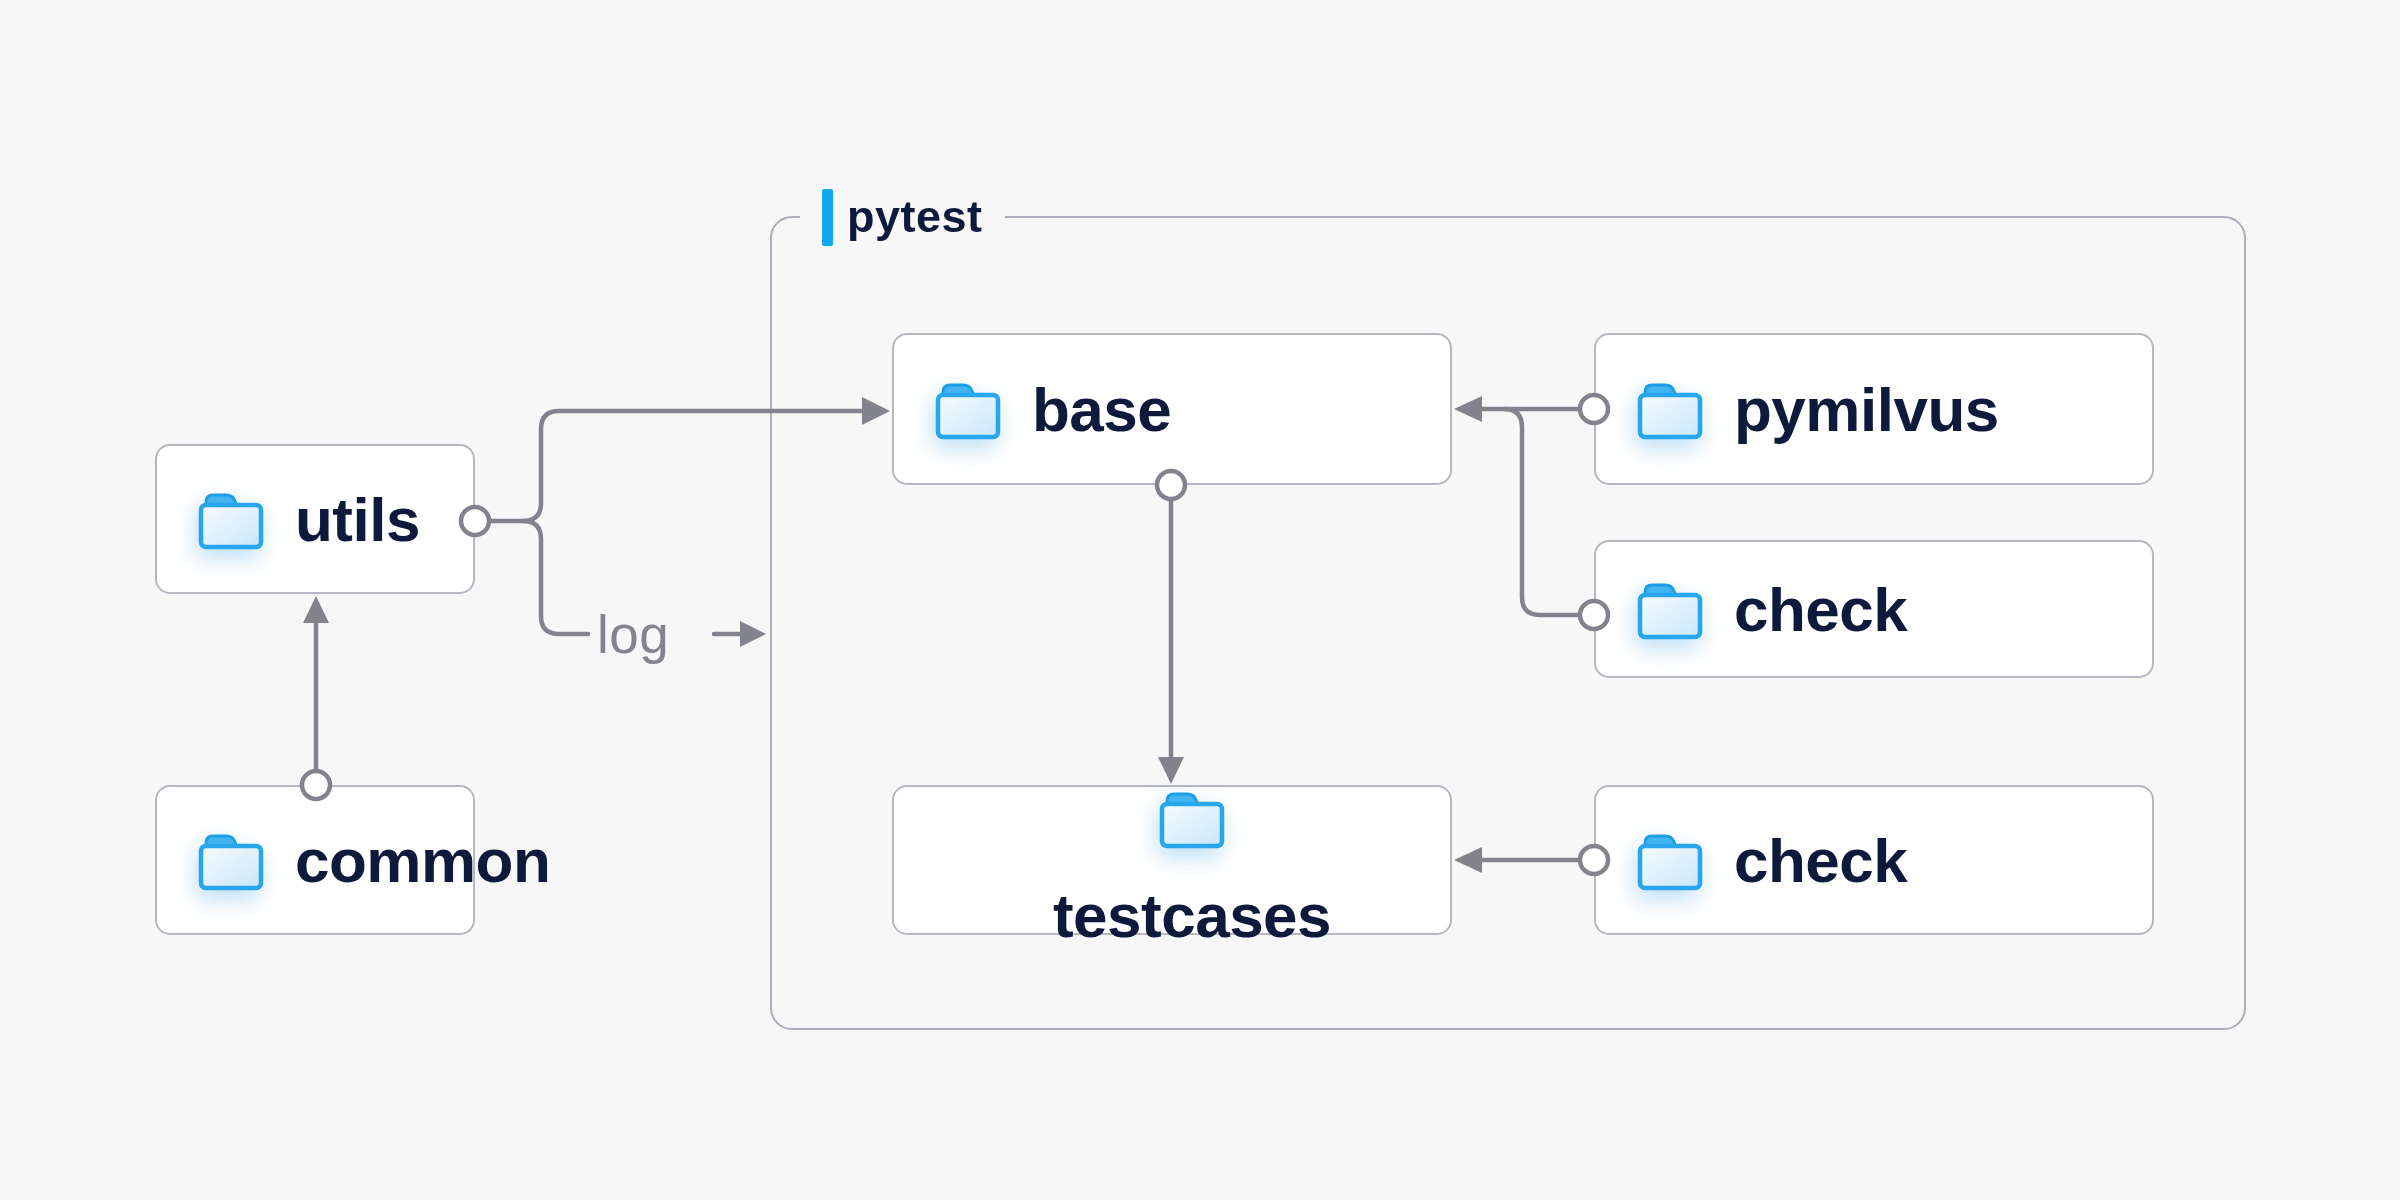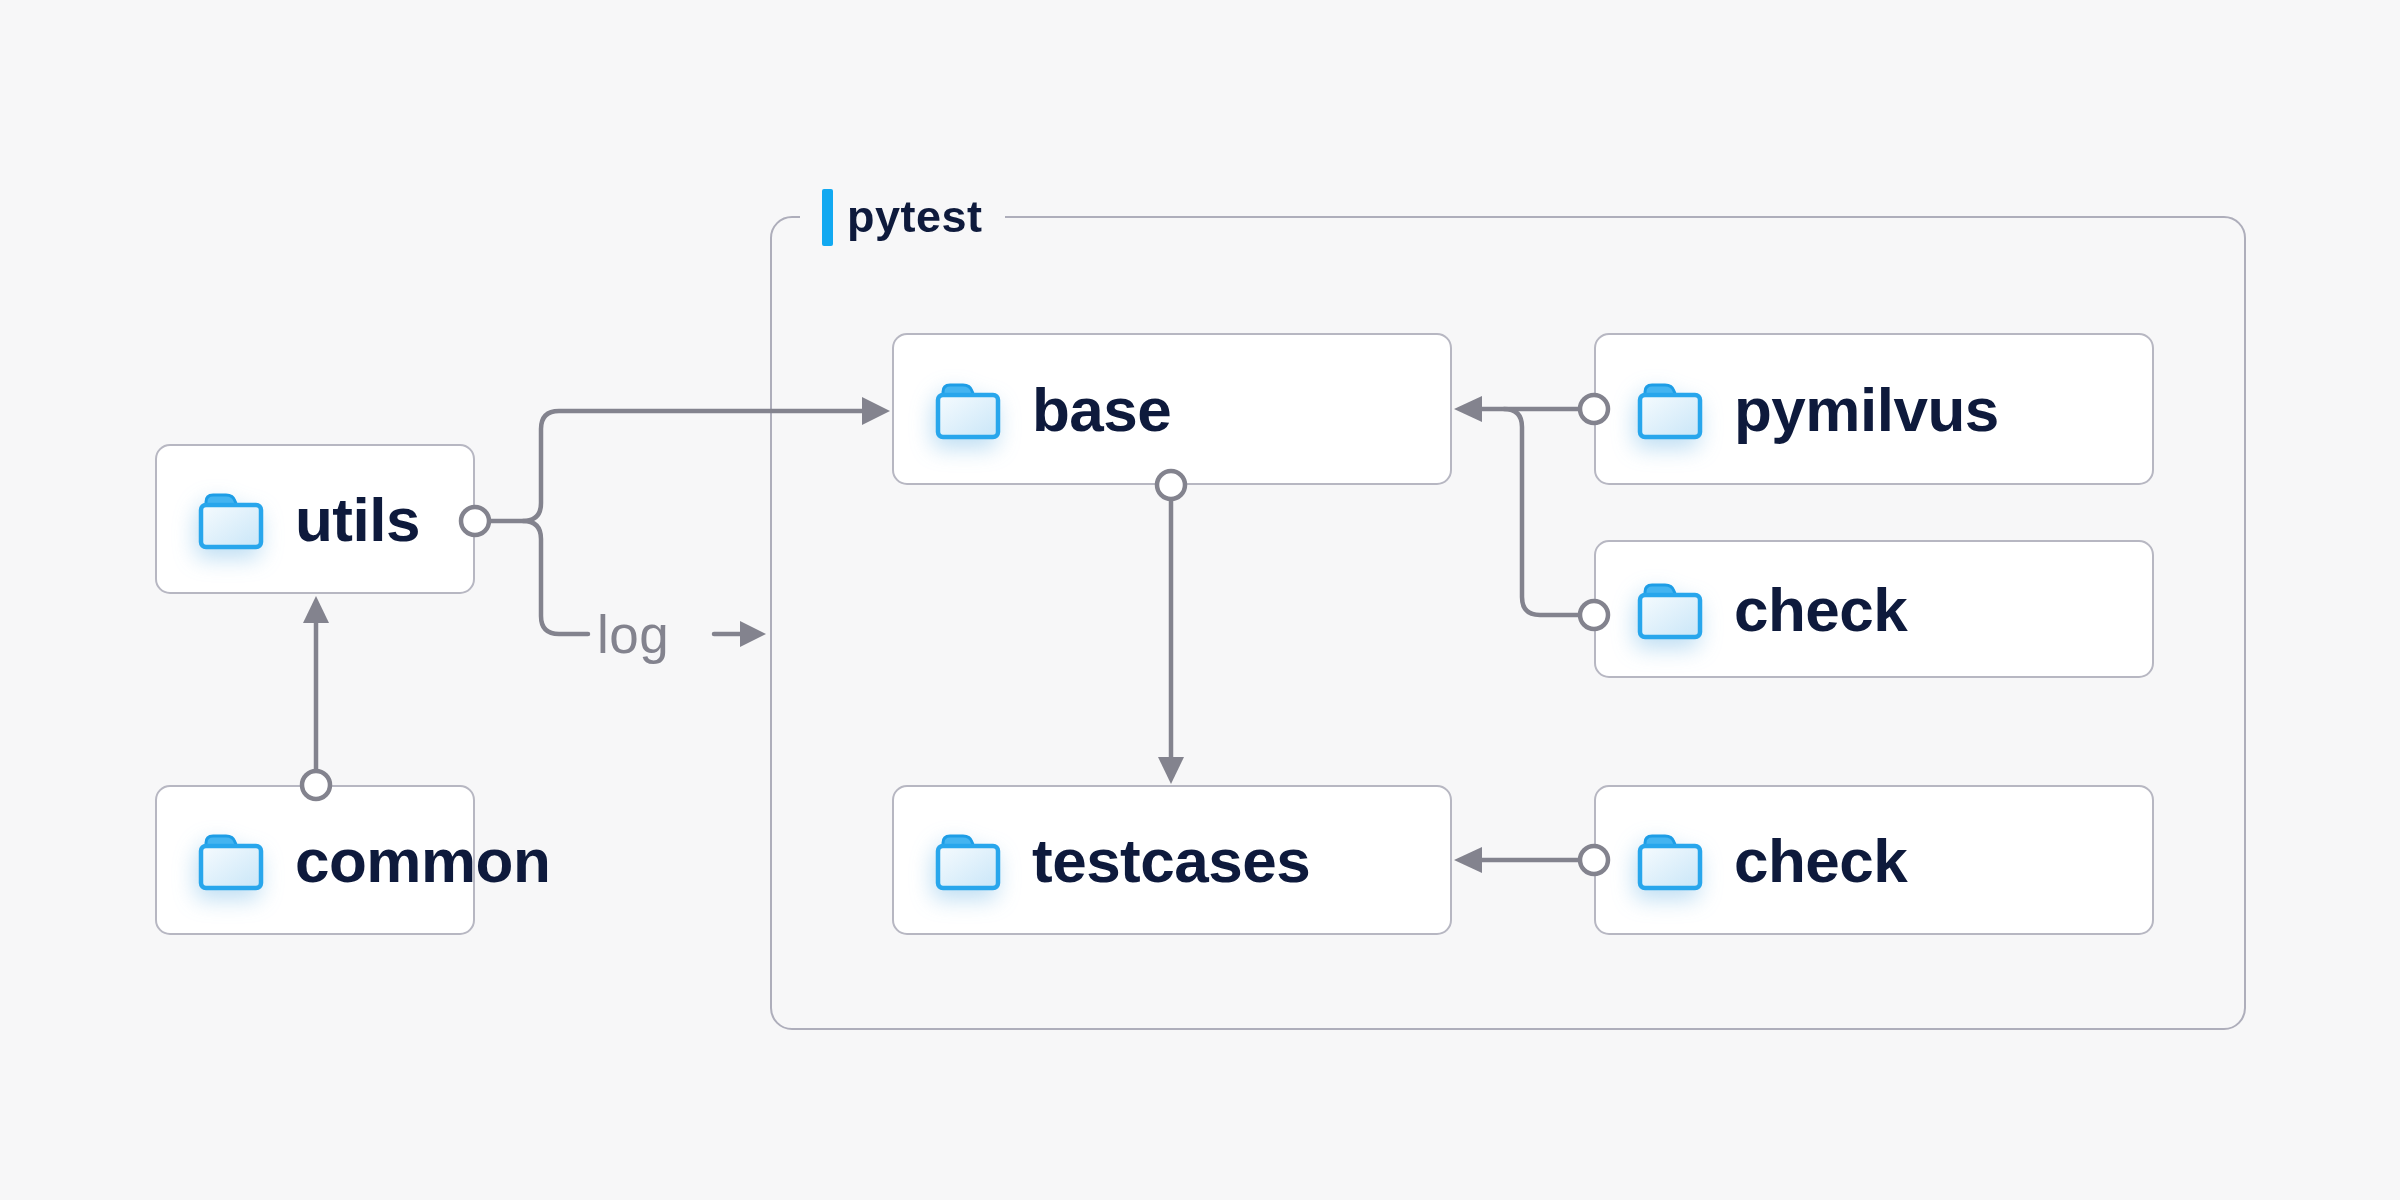--- a/index.html
+++ b/index.html
@@ -72,21 +72,21 @@
   .folder {
     filter: drop-shadow(-3px 9px 11px rgba(70, 160, 220, 0.35));
     flex: 0 0 auto;
   }
 
   #node-utils     { left: 155px;  top: 444px; width: 320px; height: 150px; }
   #node-config    { left: 155px;  top: 785px; width: 320px; height: 150px; }
   #node-base      { left: 892px;  top: 333px; width: 560px; height: 152px; }
   #node-pymilvus  { left: 1594px; top: 333px; width: 560px; height: 152px; }
   #node-check     { left: 1594px; top: 540px; width: 560px; height: 138px; text-align: right; }
-  #node-testcases { left: 892px;  top: 785px; width: 560px; height: 150px; }
+  #node-testcases { left: 892px;  top: 785px; width: 560px; height: 150px; flex-direction: column; }
   #node-common    { left: 1594px; top: 785px; width: 560px; height: 150px; }
 
   
   #connector-layer {
     position: absolute;
     left: 0; top: 0;
     width: 2400px; height: 1200px;
     pointer-events: none;
   }
   .edge {

